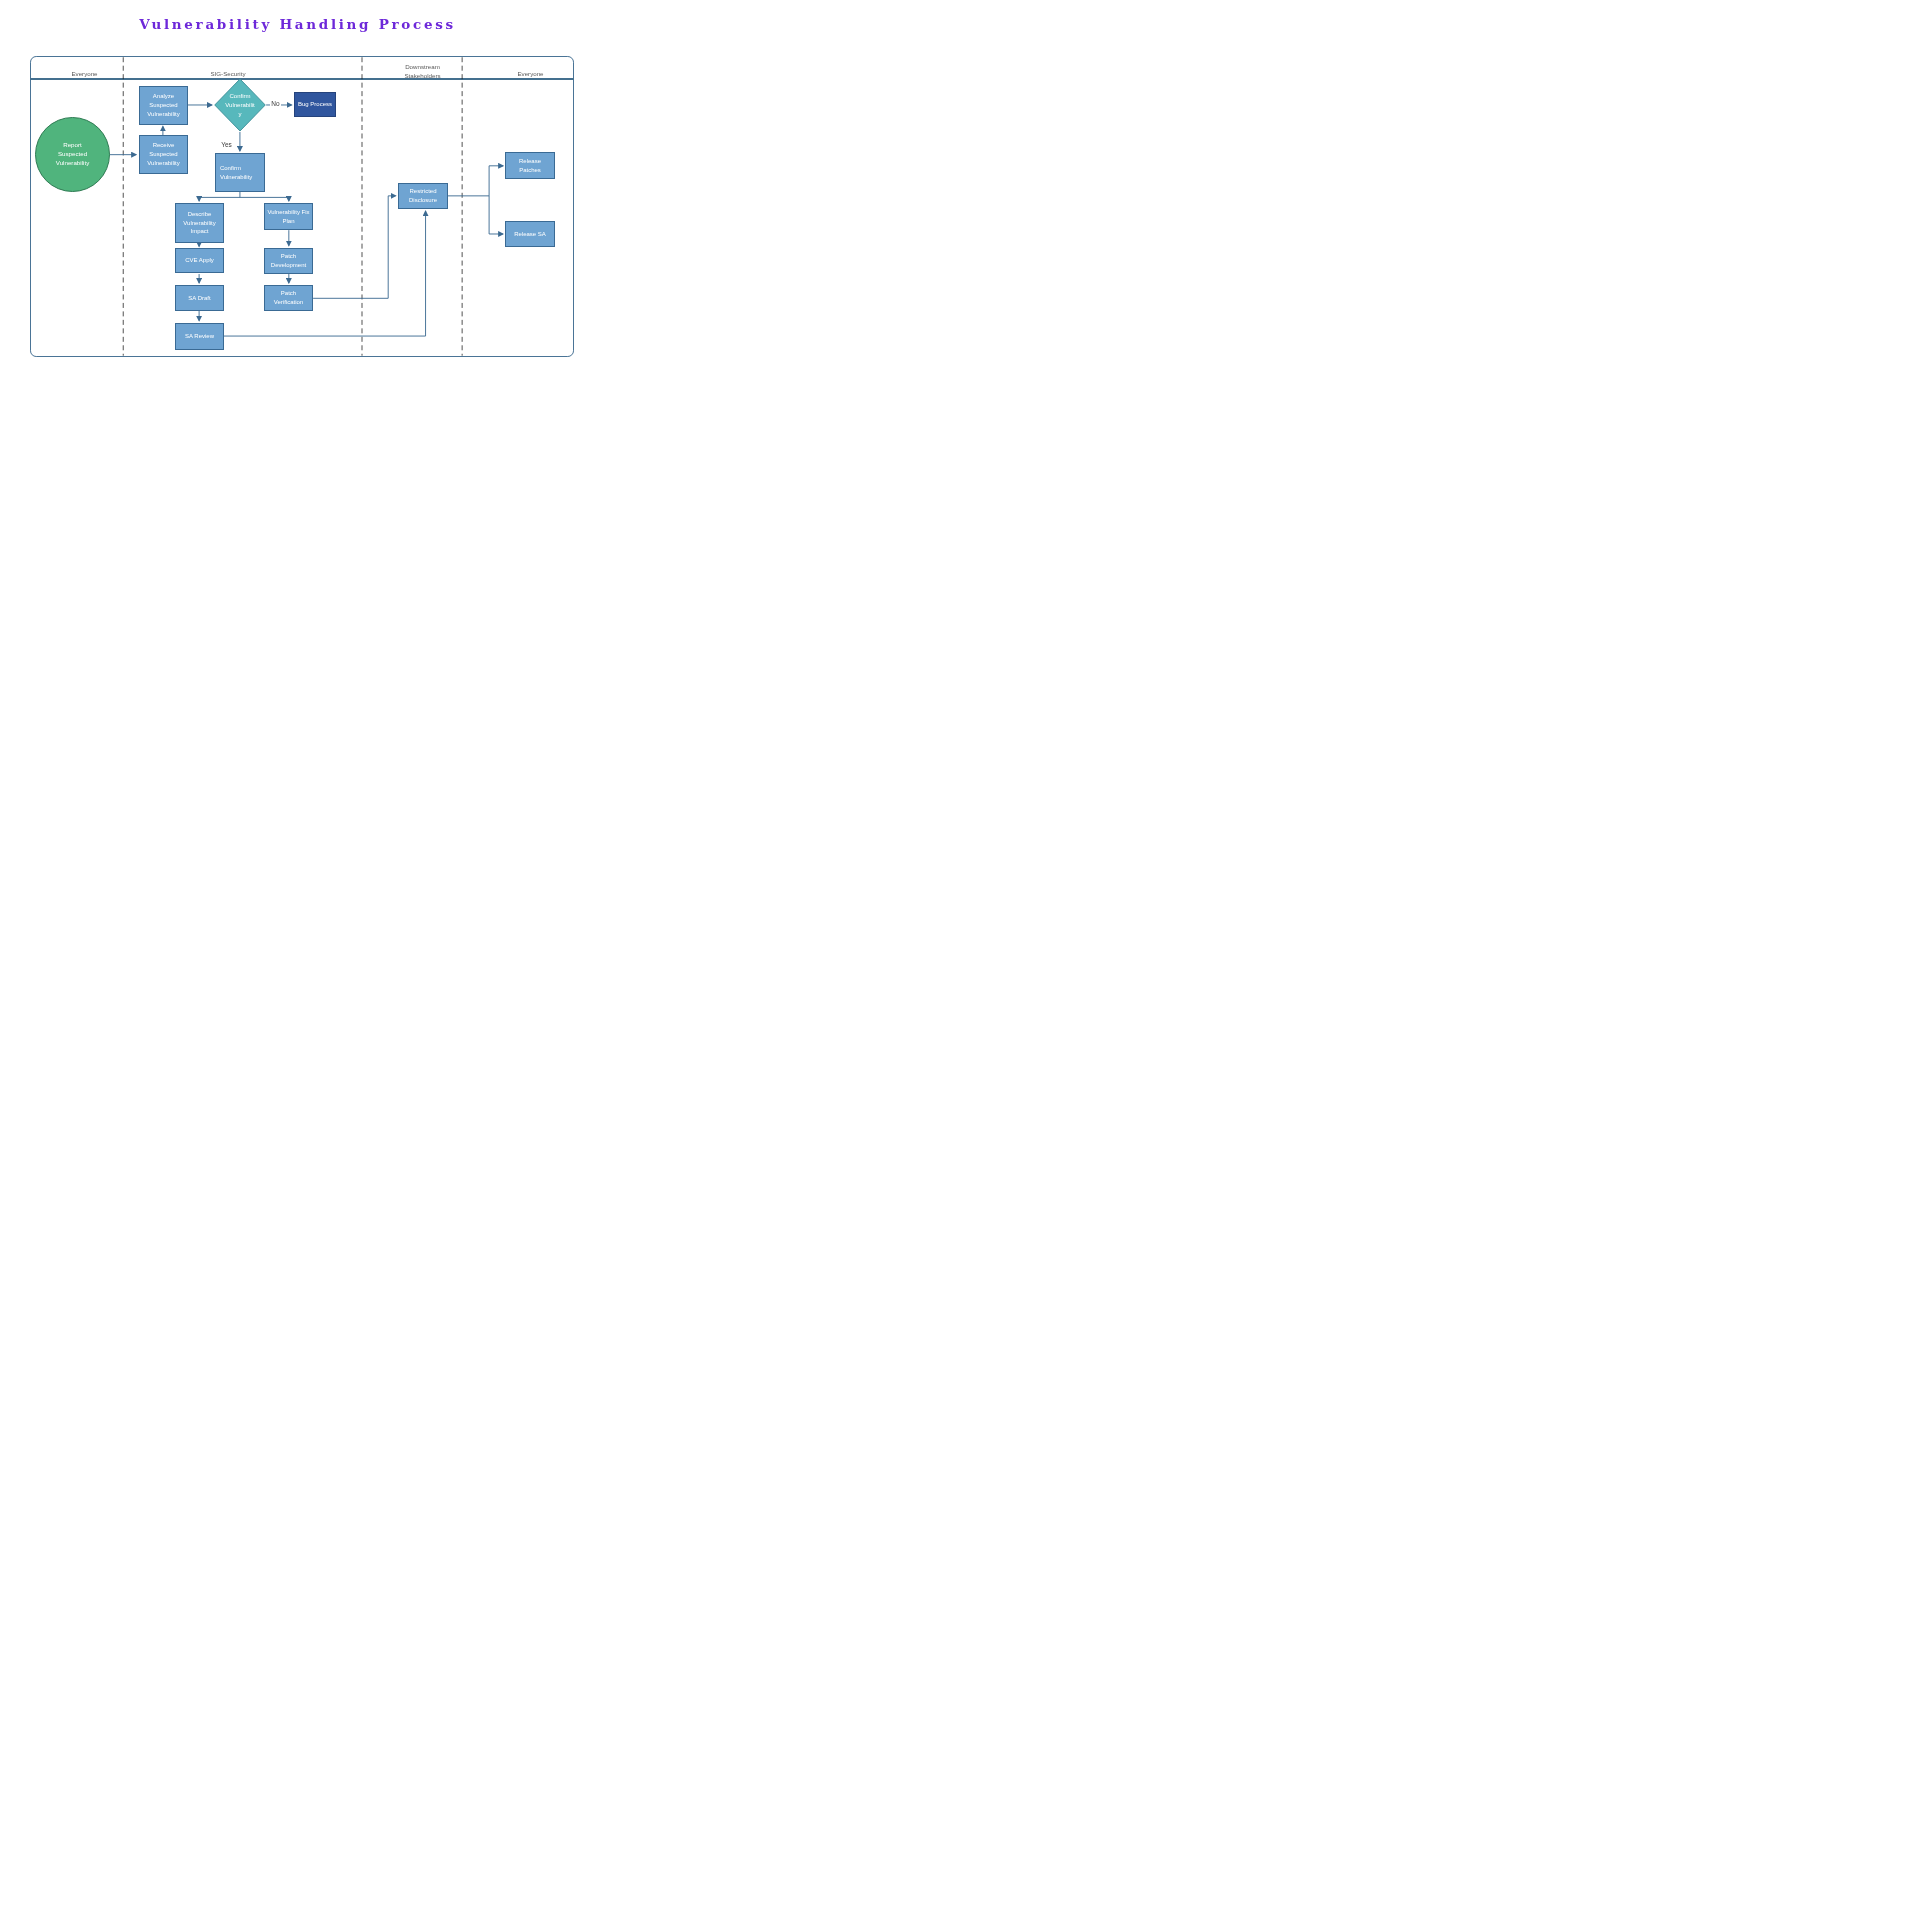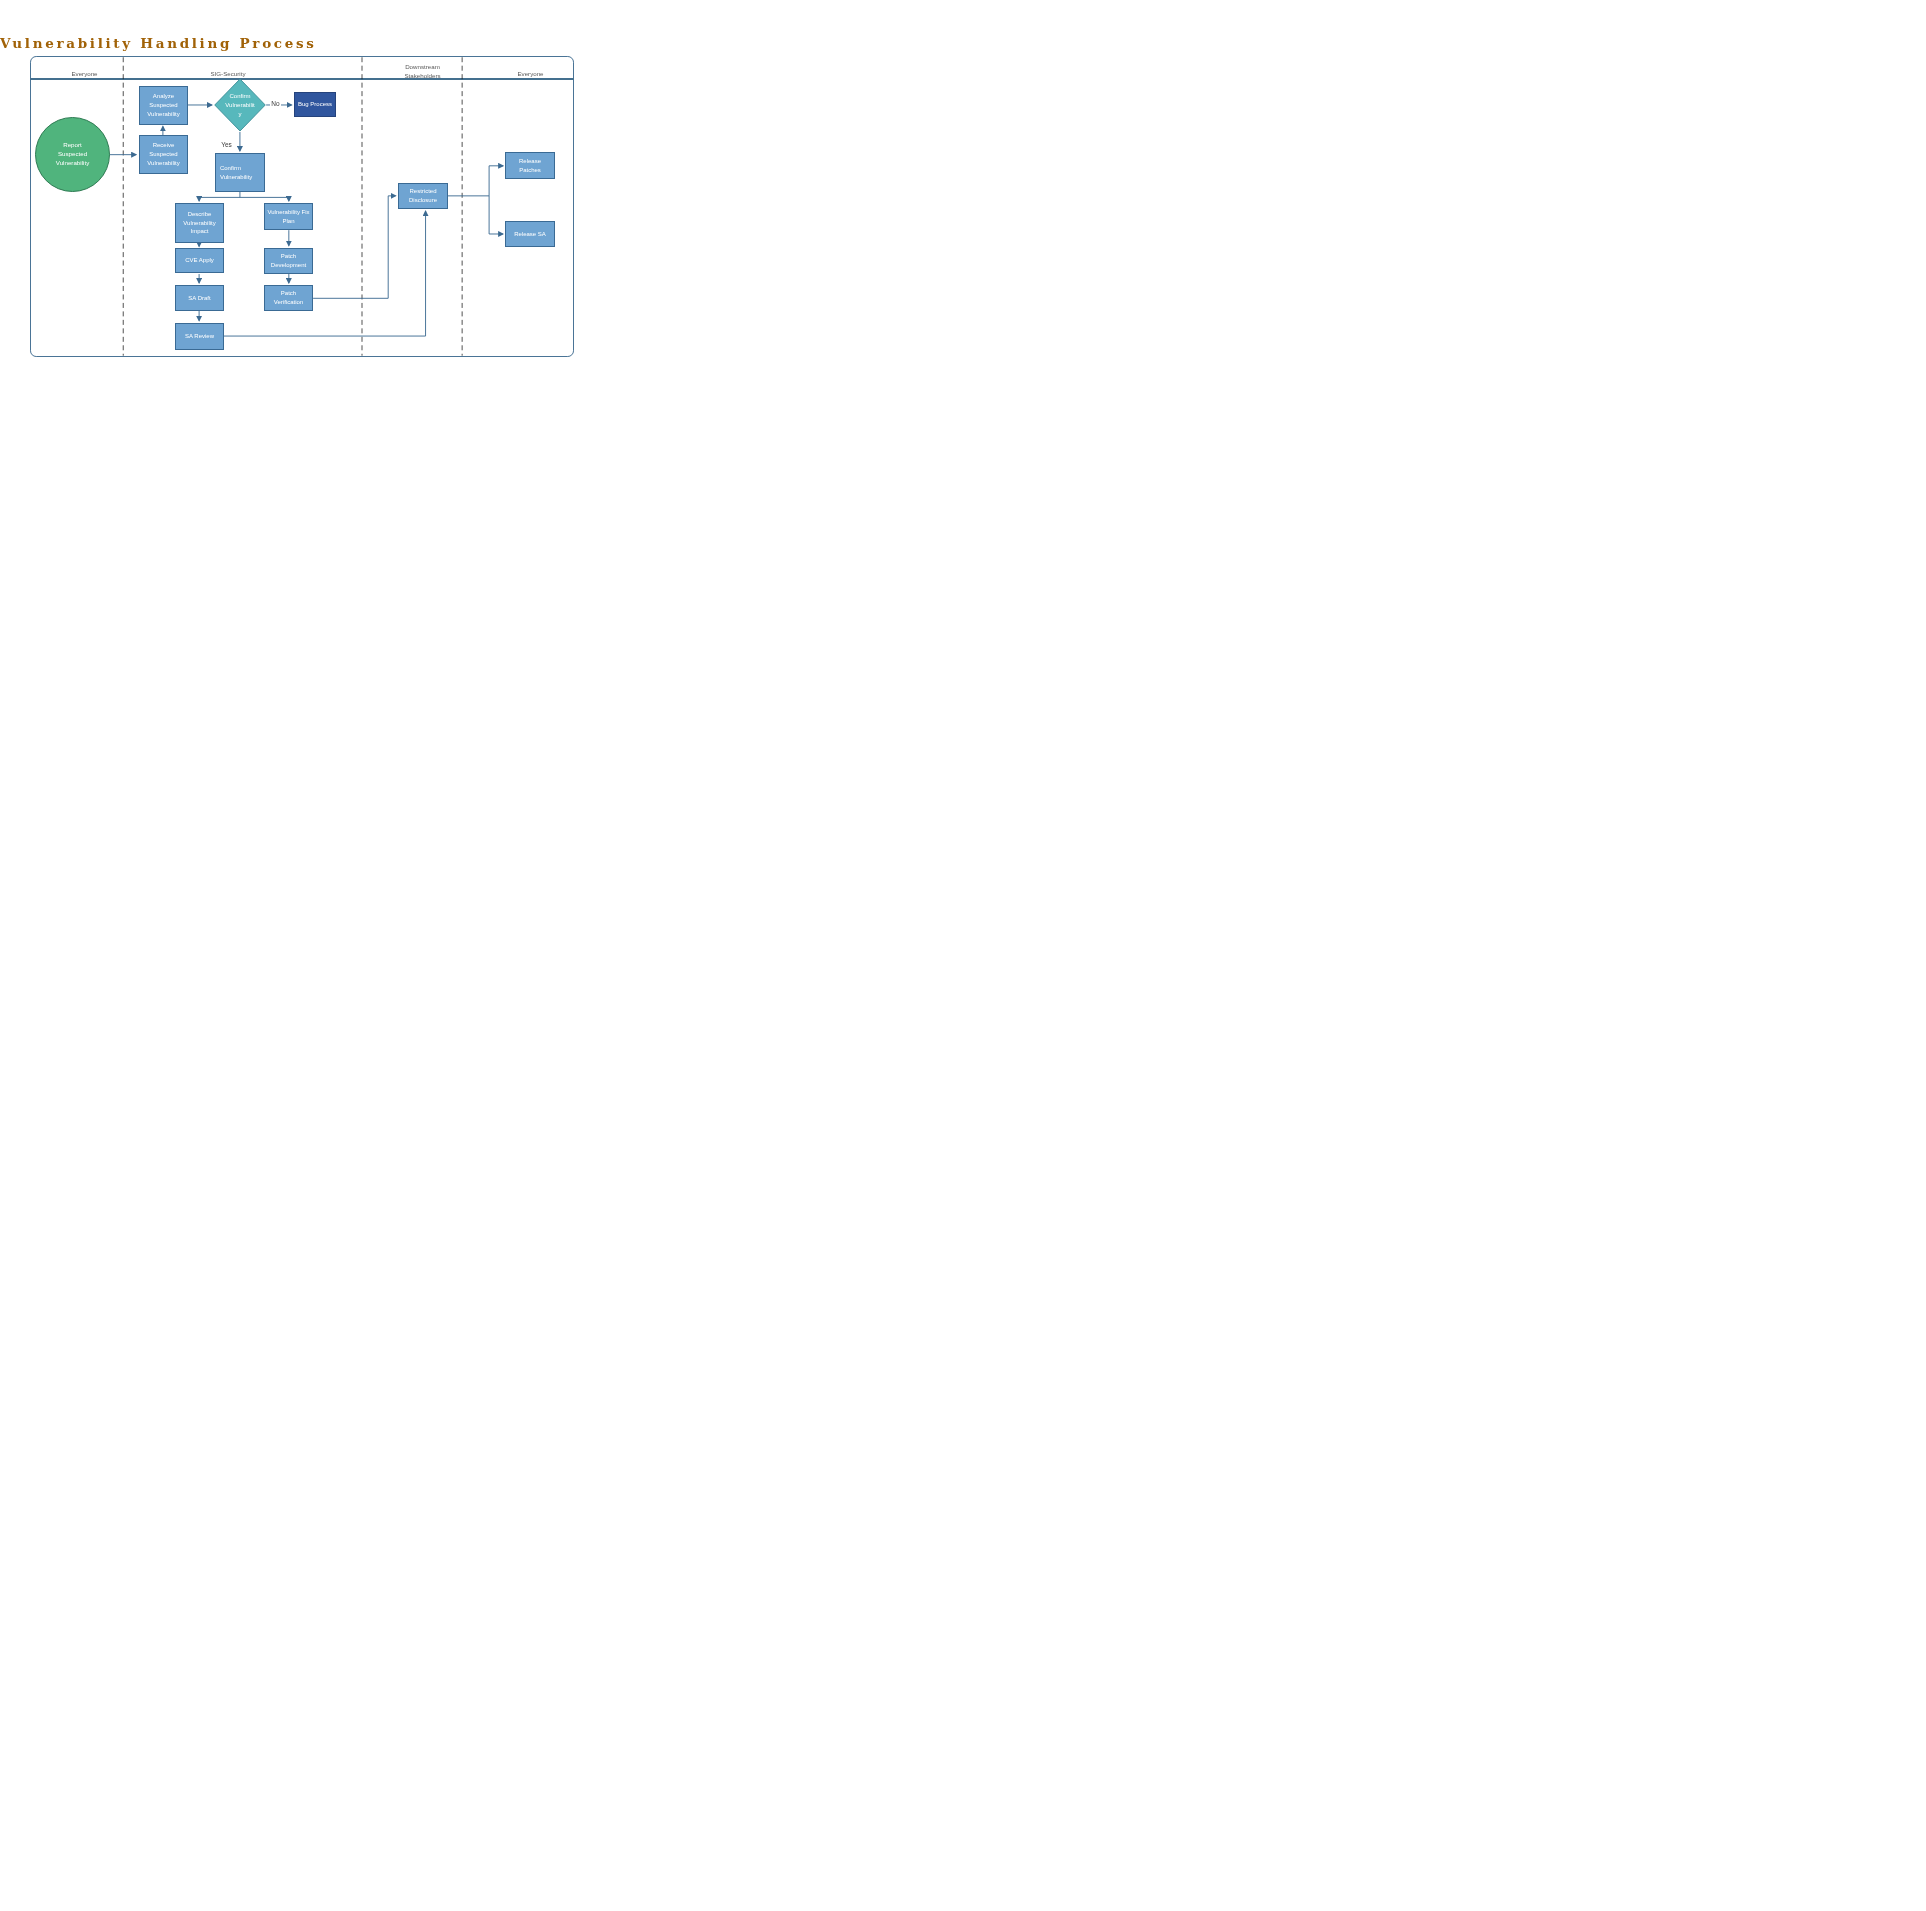--- a/index.html
+++ b/index.html
@@ -1,23 +1,23 @@
 <!DOCTYPE html>
 <html style="font-size:6.2px"><head>
 <meta charset="utf-8">
 <style>
   html,body{margin:0;padding:0;background:#ffffff;}
   .canvas{
     position:relative;width:595px;height:421px;background:#ffffff;overflow:hidden;
     font-family:"Liberation Sans",sans-serif;
   }
   .title{
-    position:absolute;left:0;top:35px;width:100%;
+    position:absolute;left:0;top:16px;width:100%;text-align:center;
     font-family:"DejaVu Serif",serif;font-weight:bold;font-size:13.5px;
-    letter-spacing:2.7px;color:#a16207;
+    letter-spacing:2.7px;color:#6d28d9;
   }
   .frame{
     position:absolute;left:30px;top:56px;width:542px;height:299px;
     border:1.2px solid #4A7496;border-radius:6.2px;box-sizing:content-box;
   }
   .header-line{
     position:absolute;left:30px;top:78px;width:544px;height:1.9px;background:#44708F;
   }
   .lane-label{
     position:absolute;color:#595959;font-size:6.2px;text-align:center;line-height:1.4;

